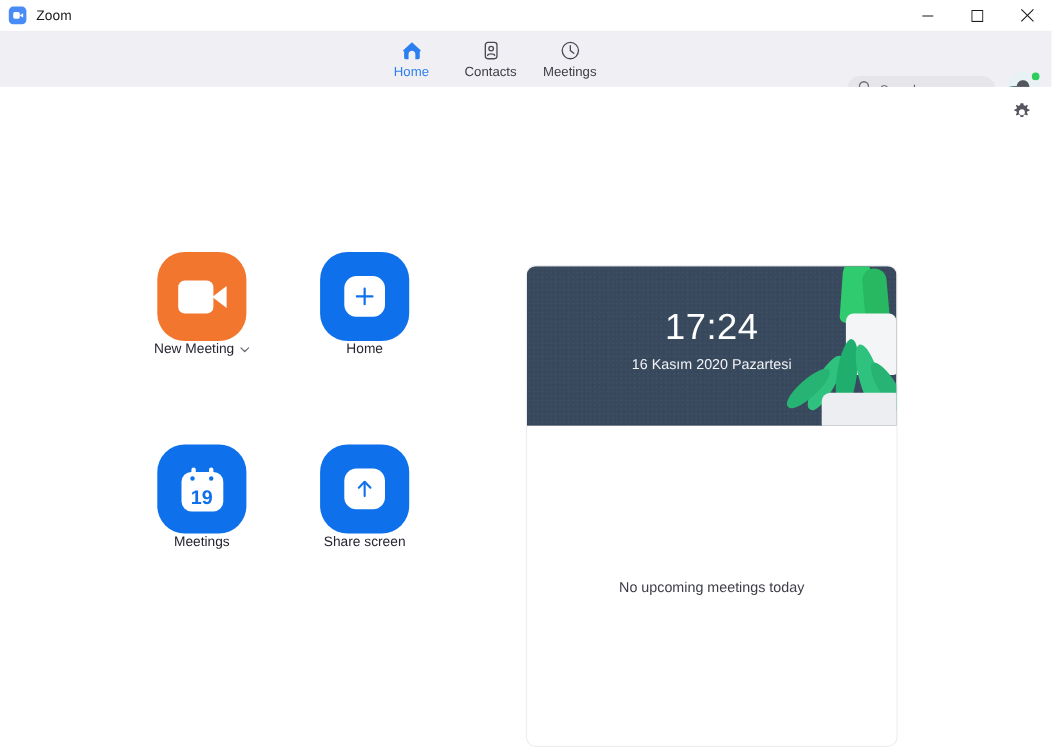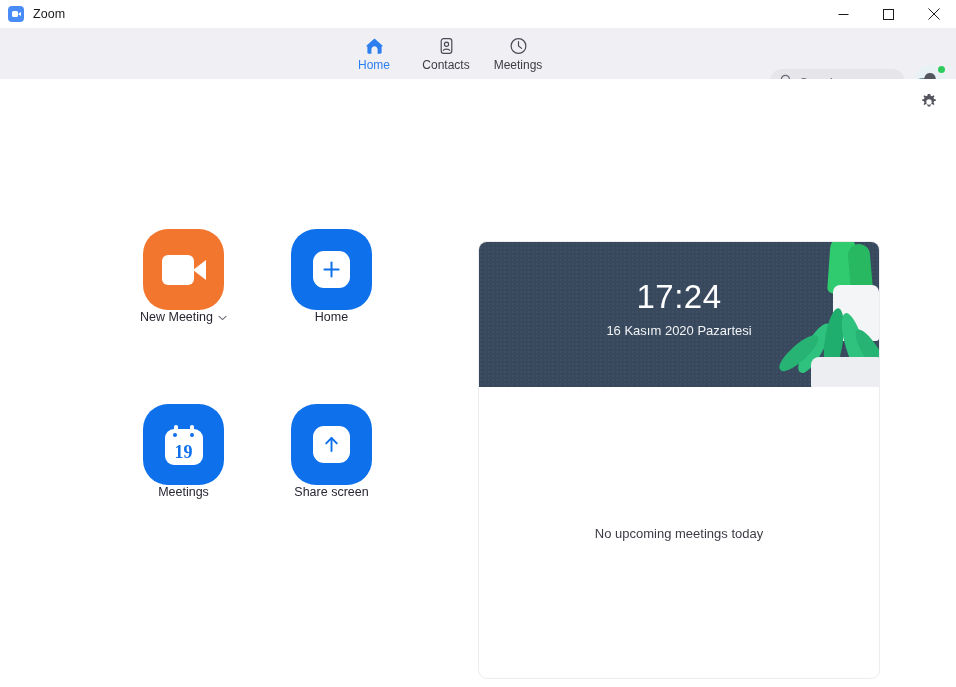--- a/index.html
+++ b/index.html
@@ -165,21 +165,21 @@
   }
   .cam-big .clens {
     position: absolute; right: 0; top: 5px;
     width: 0; height: 0;
     border-top: 10px solid transparent;
     border-bottom: 10px solid transparent;
     border-right: 13px solid #fff;
   }
 
   
-  .cal { width: 38px; height: 40px; position: relative; font-family: Liberation Serif, serif; }
+  .cal { width: 38px; height: 40px; position: relative; }
   .cal .tab {
     position: absolute; top: 0; width: 4px; height: 8px;
     background: #fff; border-radius: 2px;
   }
   .cal .tab.l { left: 9px; }
   .cal .tab.r { right: 9px; }
   .cal .sheet {
     position: absolute; top: 4px; left: 0;
     width: 38px; height: 36px; background: #fff; border-radius: 9px;
     display: flex; align-items: flex-end; justify-content: center;
@@ -193,21 +193,21 @@
     display: flex; justify-content: center; gap: 13px;
   }
   .cal .dots i {
     display: block; width: 4px; height: 4px; border-radius: 50%;
     background: #0e71eb;
   }
 
   
   .card {
     position: absolute; left: 478px; top: 162px;
-    width: 402px; height: 438px;
+    width: 338px; height: 438px;
     background: #fff; border: 1px solid #ededf0;
     border-radius: 9px; overflow: hidden;
   }
   .banner {
     position: relative; width: 100%; height: 145px;
     background: #38495e; overflow: hidden;
   }
   .banner .noise {
     position: absolute; inset: 0; opacity: .5;
     background-image:

